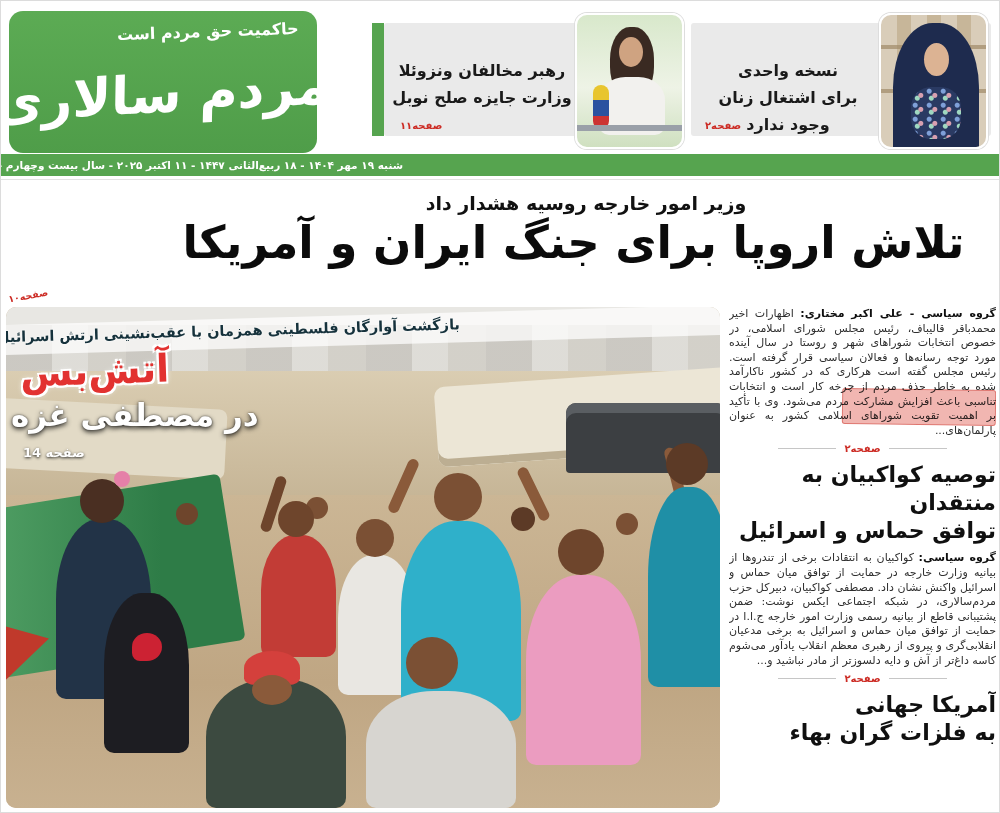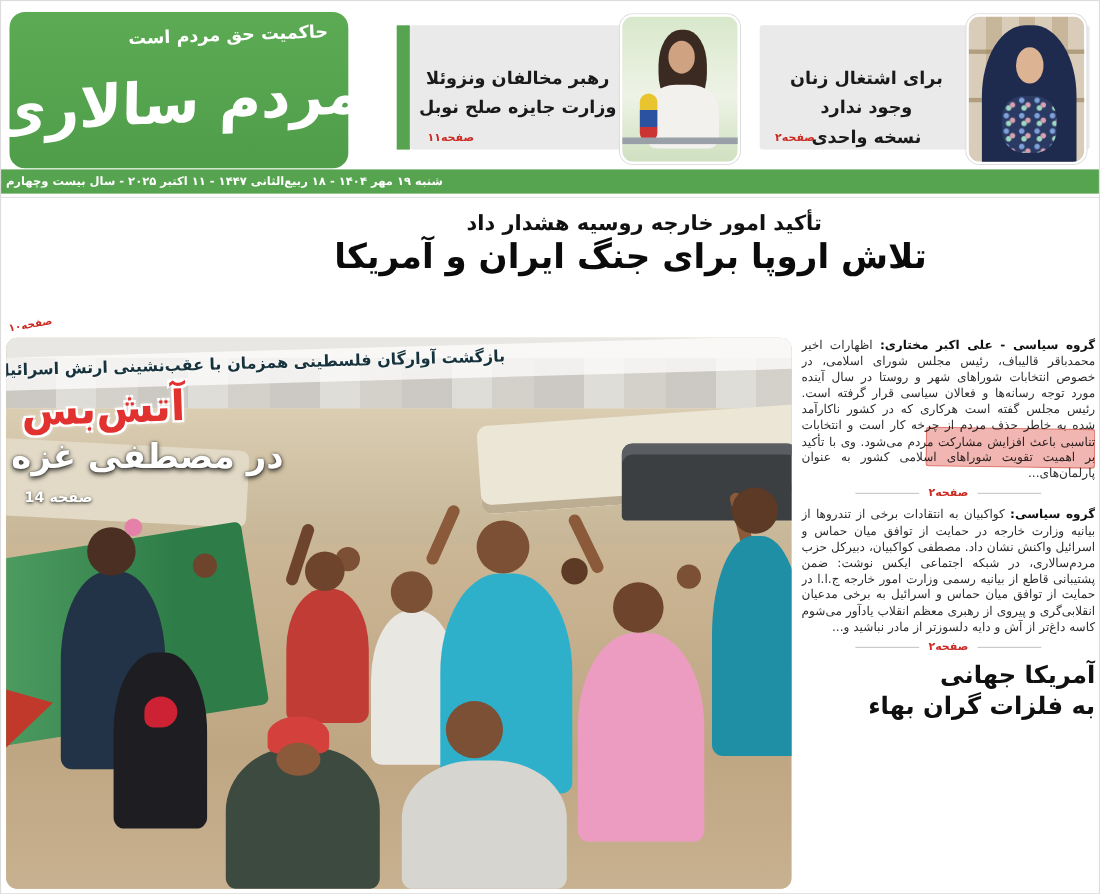--- a/index.html
+++ b/index.html
@@ -11,21 +11,21 @@
   
   .masthead{position:absolute;left:8px;top:10px;width:308px;height:142px;
     background:linear-gradient(180deg,#5cab54,#4f9d49);border-radius:14px;}
   .masthead-slogan{position:absolute;top:11px;right:18px;color:#fff;font-size:16px;
     font-weight:bold;transform:rotate(-2deg);}
   .masthead-title{position:absolute;left:4px;right:6px;top:28px;bottom:4px;display:flex;
     align-items:center;justify-content:center;color:#fff;font-size:52px;font-weight:bold;
     white-space:nowrap;transform:rotate(-3deg) skewX(-4deg);}
   
   .teaser{position:absolute;top:12px;height:136px;}
-  .teaser.mid{left:360px;width:312px;}
+  .teaser.mid{left:371px;width:312px;}
   .teaser.rgt{left:690px;width:302px;}
   .teaser-accent{position:absolute;left:0;top:10px;width:12px;height:113px;background:#56a44f;}
   .teaser-panel{position:absolute;top:10px;height:113px;background:#eaeaea;border-radius:3px;}
   .mid .teaser-panel{left:12px;width:296px;}
   .rgt .teaser-panel{left:0;width:300px;}
   .teaser-text{position:absolute;top:44px;text-align:center;font-weight:bold;font-size:16px;
     line-height:27px;color:#1a1a1a;}
   .mid .teaser-text{left:20px;width:180px;}
   .rgt .teaser-text{left:10px;width:174px;}
   .teaser-ref{position:absolute;bottom:18px;font-size:10px;font-weight:bold;color:#cc2b24;}
@@ -50,21 +50,21 @@
                radial-gradient(circle at 45% 80%,#9fd8c0 2px,transparent 3px),#2a3a63;
     background-size:14px 14px;}
   
   .date-bar{position:absolute;left:0;top:153px;width:1000px;height:22px;background:#56a44f;}
   .date-text{position:absolute;left:10px;top:0;width:392px;height:22px;line-height:22px;
     color:#fff;font-size:10.5px;font-weight:bold;text-align:right;direction:rtl;white-space:nowrap;}
   .under-rule{position:absolute;left:0;top:178px;width:1000px;height:1px;background:#e2e2e2;}
   
   .kicker{position:absolute;left:170px;top:191px;width:830px;text-align:center;font-size:19px;
     font-weight:bold;color:#111;}
-  .headline{position:absolute;left:150px;top:215px;width:845px;text-align:center;font-size:31px;
+  .headline{position:absolute;left:150px;top:215px;width:845px;text-align:center;font-size:45px;
     font-weight:900;color:#0b0b0b;letter-spacing:-1px;}
   .lead-ref{position:absolute;left:7px;top:289px;font-size:9.5px;color:#cc2b24;font-weight:bold;
     transform:rotate(-10deg);}
   
   .main-photo{position:absolute;left:5px;top:306px;width:714px;height:501px;border-radius:10px;
     overflow:hidden;background:#c9b698;}
   .g-sky{position:absolute;left:0;top:0;width:100%;height:72px;background:#e8e7e3;}
   .g-bldg{position:absolute;left:0;top:18px;width:100%;height:46px;opacity:.55;
     background:repeating-linear-gradient(90deg,#b4b0a8 0 46px,#d6d4ce 46px 82px,#c2beb4 82px 120px);}
   .g-tents{position:absolute;left:0;top:64px;width:100%;height:128px;
@@ -131,39 +131,39 @@
       <div class="ph-face"></div>
       <div class="ph-shirt"></div>
       <div class="ph-sleeve"></div>
       <div class="ph-rail"></div>
     </div>
   </div>
 
   <div class="teaser rgt">
     <div class="teaser-panel"></div>
     <div class="teaser-text">
+      <div>نسخه واحدی</div>
       <div>برای اشتغال زنان وجود ندارد</div>
-      <div>نسخه واحدی</div>
     </div>
     <div class="teaser-ref">صفحه۲</div>
     <div class="teaser-photo">
       <div class="ph-shelf" style="top:30px"></div>
       <div class="ph-shelf" style="top:74px"></div>
       <div class="ph-chador"></div>
       <div class="ph-face2"></div>
       <div class="ph-floral"></div>
     </div>
   </div>
 
   <div class="date-bar">
     <div class="date-text">شنبه ۱۹ مهر ۱۴۰۴ - ۱۸ ربیع‌الثانی ۱۴۴۷ - ۱۱ اکتبر ۲۰۲۵ - سال بیست وچهارم - شماره ۶۶۵۵ - ۱۲ صفحه - ۱۵۰۰۰ تومان</div>
   </div>
   <div class="under-rule"></div>
 
-  <div class="kicker">تأکید امور خارجه روسیه هشدار داد</div>
+  <div class="kicker">وزیر امور خارجه روسیه هشدار داد</div>
   <div class="headline">تلاش اروپا برای جنگ ایران و آمریکا</div>
   <div class="lead-ref">صفحه۱۰</div>
 
   <div class="main-photo">
     <div class="g-sky"></div>
     <div class="g-bldg"></div>
     <div class="g-tents"></div>
     <div class="g-tarp1"></div>
     <div class="g-tarp2"></div>
     <div class="g-van"></div>
@@ -223,20 +223,24 @@
     <div>
       <p class="art-body"><span class="art-lead">گروه سیاسی - علی اکبر مختاری:</span><span> اظهارات اخیر محمدباقر قالیباف، رئیس مجلس شورای اسلامی، در خصوص انتخابات شوراهای شهر و روستا در سال آینده مورد توجه رسانه‌ها و فعالان سیاسی قرار گرفته است. رئیس مجلس گفته است هرکاری که در کشور ناکارآمد شده به خاطر حذف مردم از چرخه کار است و انتخابات تناسبی باعث افزایش مشارکت مردم می‌شود. وی با تأکید بر اهمیت تقویت شوراهای اسلامی کشور به عنوان پارلمان‌های...</span></p>
       <div class="art-ref">
         <div class="rule"></div>
         <div class="txt">صفحه۲</div>
         <div class="rule"></div>
       </div>
     </div>
 
     <div>
+      <p class="art-h">
+        <span>توصیه کواکبیان به منتقدان</span><br>
+        <span>توافق حماس و اسرائیل</span>
+      </p>
       <p class="art-body"><span class="art-lead">گروه سیاسی:</span><span> کواکبیان به انتقادات برخی از تندروها از بیانیه وزارت خارجه در حمایت از توافق میان حماس و اسرائیل واکنش نشان داد. مصطفی کواکبیان، دبیرکل حزب مردم‌سالاری، در شبکه اجتماعی ایکس نوشت: ضمن پشتیبانی قاطع از بیانیه رسمی وزارت امور خارجه ج.ا.ا در حمایت از توافق میان حماس و اسرائیل به برخی مدعیان انقلابی‌گری و پیروی از رهبری معظم انقلاب یادآور می‌شوم کاسه داغ‌تر از آش و دایه دلسوزتر از مادر نباشید و...</span></p>
       <div class="art-ref">
         <div class="rule"></div>
         <div class="txt">صفحه۲</div>
         <div class="rule"></div>
       </div>
     </div>
 
     <div>
       <p class="art-h">

